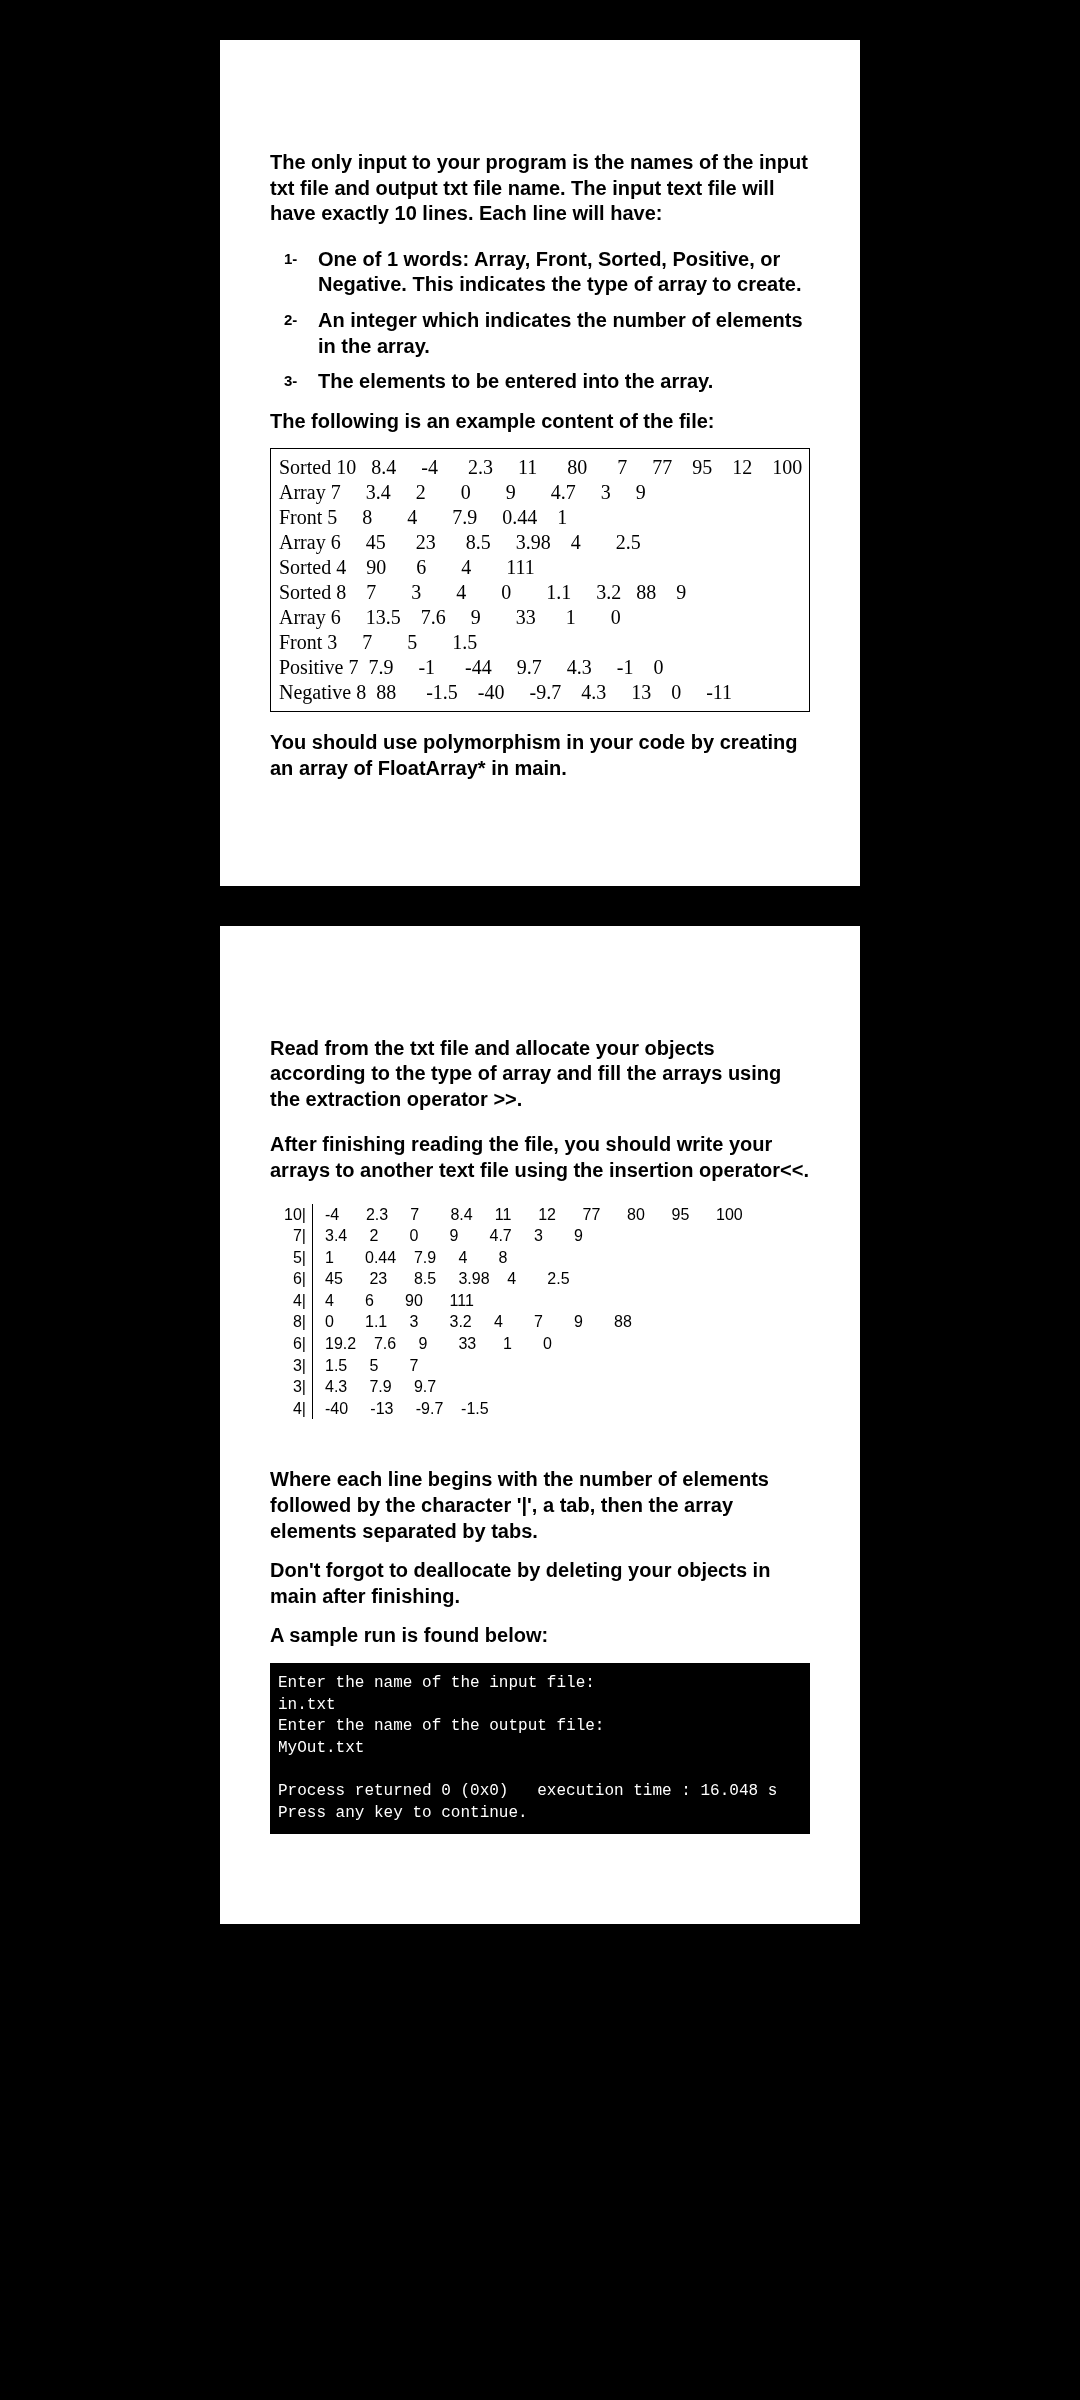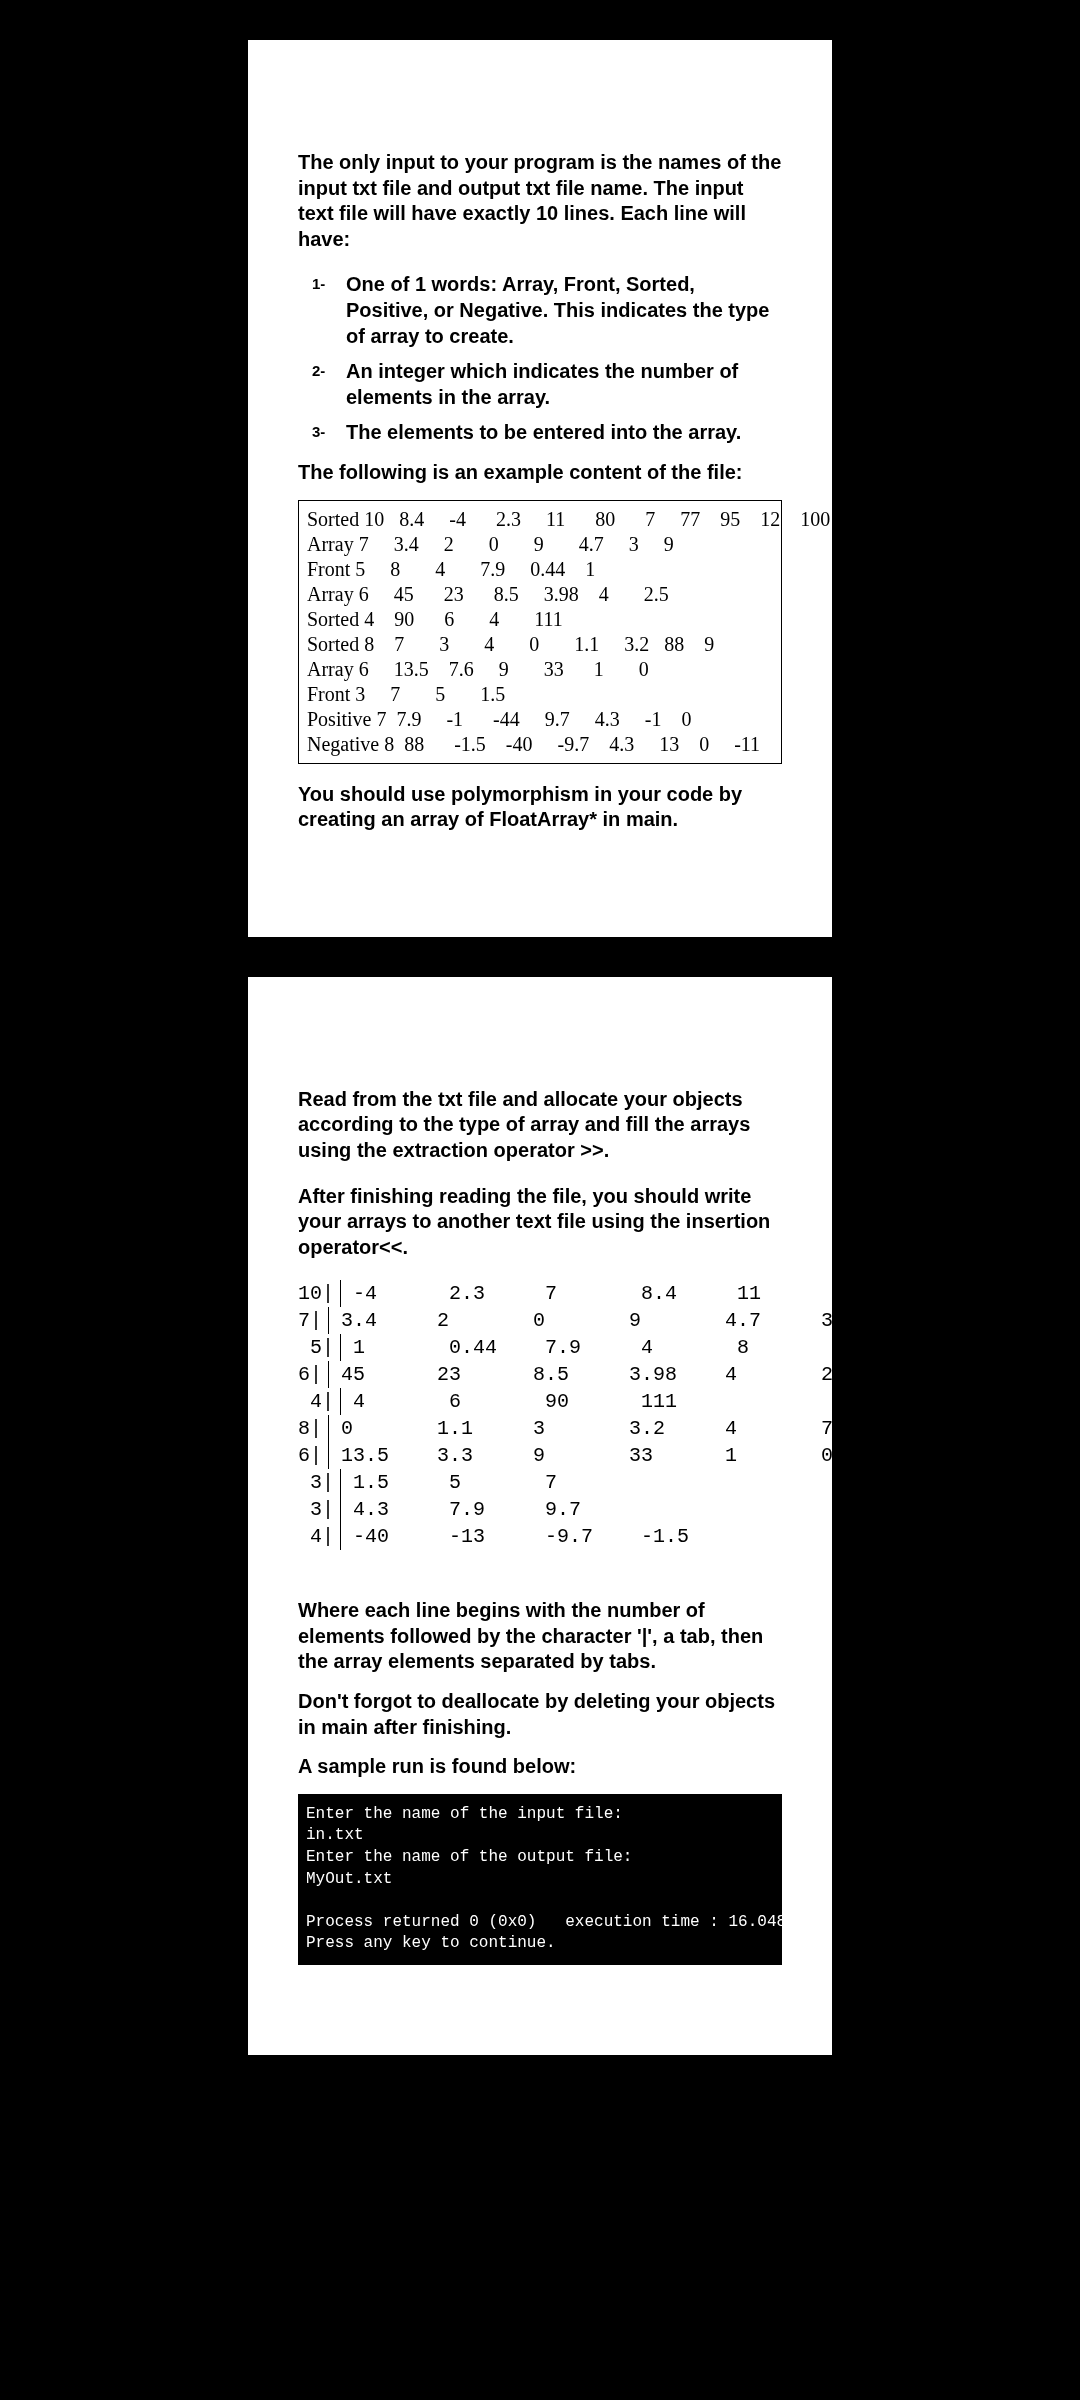--- a/index.html
+++ b/index.html
@@ -1,23 +1,23 @@
 <!DOCTYPE html>
 <html><head>
 <meta charset="utf-8">
 <style>
   html,body{margin:0;padding:0;background:#000;font-family:"Times New Roman",serif;font-size:20px;color:#000}
-  .sheet{background:#fff;width:584px;margin:40px auto;padding:90px 50px 90px 50px;box-sizing:border-box}
+  .sheet{background:#fff;width:640px;margin:40px auto;padding:90px 50px 90px 50px;box-sizing:border-box}
   .bold{font-family:Arial,Helvetica,sans-serif;font-weight:700;font-size:20px;line-height:1.28}
   .ol{margin:12px 0 14px 0;padding-left:48px}
   .ol .li{position:relative;margin-bottom:10px;font-family:Arial,Helvetica,sans-serif;font-weight:700;font-size:20px;line-height:1.28}
   .ol .num{position:absolute;left:-34px;top:2px;font-size:15px;font-weight:700}
   .inputbox{border:1px solid #000;padding:6px 8px;margin-top:6px;font-family:"Times New Roman",serif;font-size:20px;line-height:1.25;white-space:pre}
   .out{margin-top:6px}
-  .out .row{display:flex;font-family:Liberation Mono, monospace;font-size:20px;line-height:1.35}
+  .out .row{display:flex;font-family:Liberation Sans, sans-serif;font-size:16px;line-height:1.35}
   .out .head{width:36px;border-right:1px solid #000;padding-right:6px;text-align:right;margin-right:12px}
   .out .vals{white-space:pre}
   .p1{margin:14px 0}
   .term{background:#000;color:#fff;font-family:"Courier New",monospace;font-size:16px;line-height:1.35;padding:10px 8px;margin-top:8px;white-space:pre}
 </style>
 </head>
 <body>
 
 <div class="sheet">
   <p class="bold">The only input to your program is the names of the input txt file and output txt file name. The input text file will have exactly 10 lines. Each line will have:</p>
@@ -73,21 +73,21 @@
       <div class="row">
         <div class="head">4|</div>
         <div class="vals">4       6       90      111</div>
       </div>
       <div class="row">
         <div class="head">8|</div>
         <div class="vals">0       1.1     3       3.2     4       7       9       88</div>
       </div>
       <div class="row">
         <div class="head">6|</div>
-        <div class="vals">13.5    3.3     9       33      1       0</div>
+        <div class="vals">19.2    7.6     9       33      1       0</div>
       </div>
       <div class="row">
         <div class="head">3|</div>
         <div class="vals">1.5     5       7</div>
       </div>
       <div class="row">
         <div class="head">3|</div>
         <div class="vals">4.3     7.9     9.7</div>
       </div>
       <div class="row">

